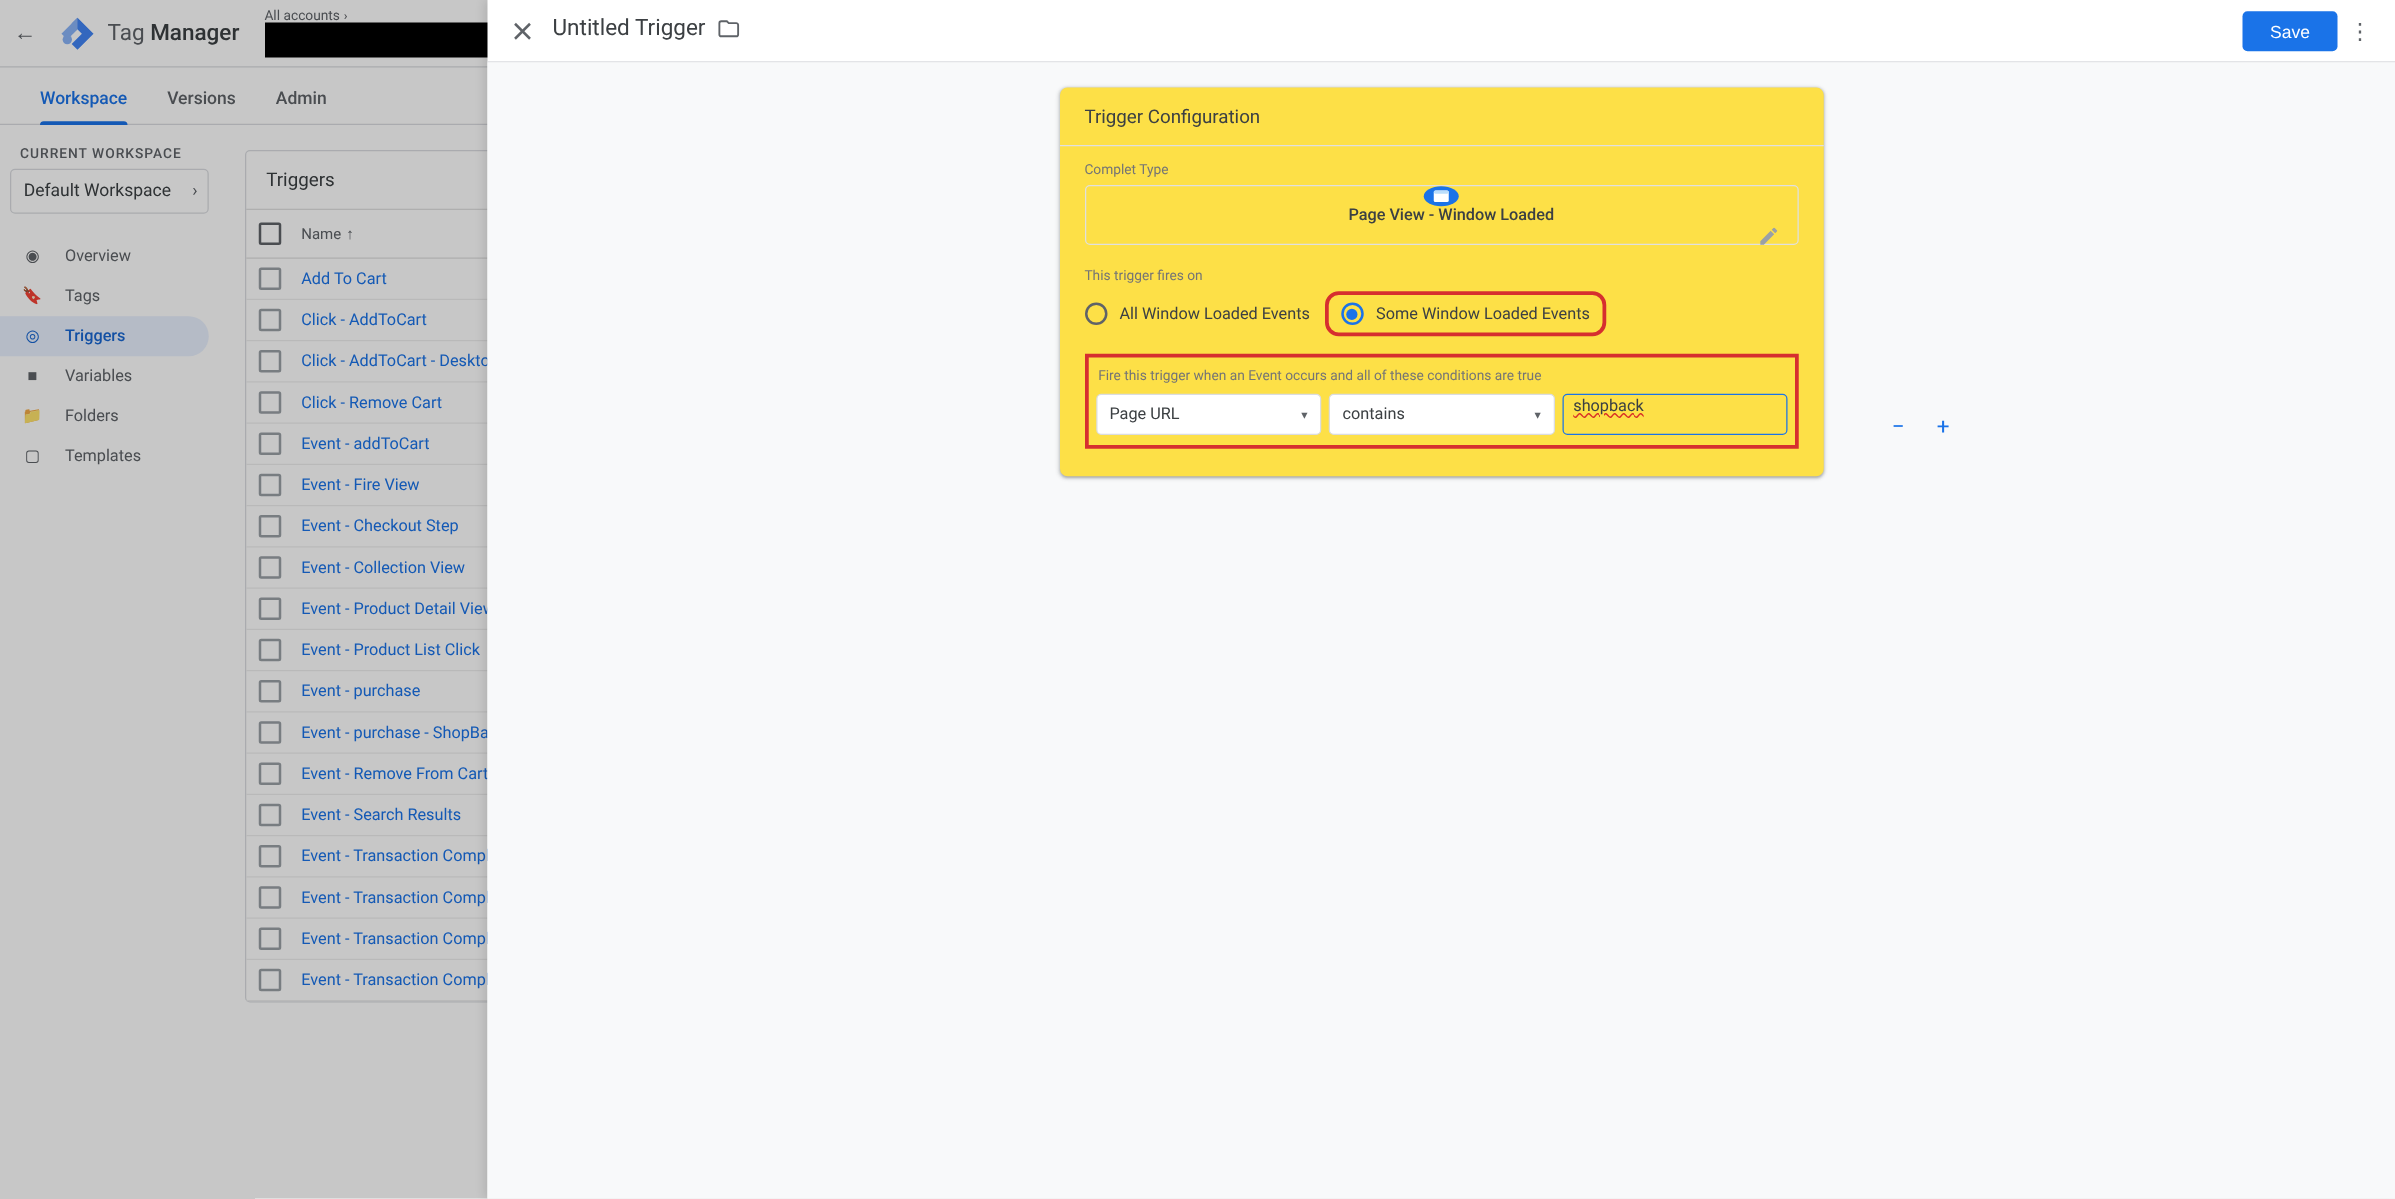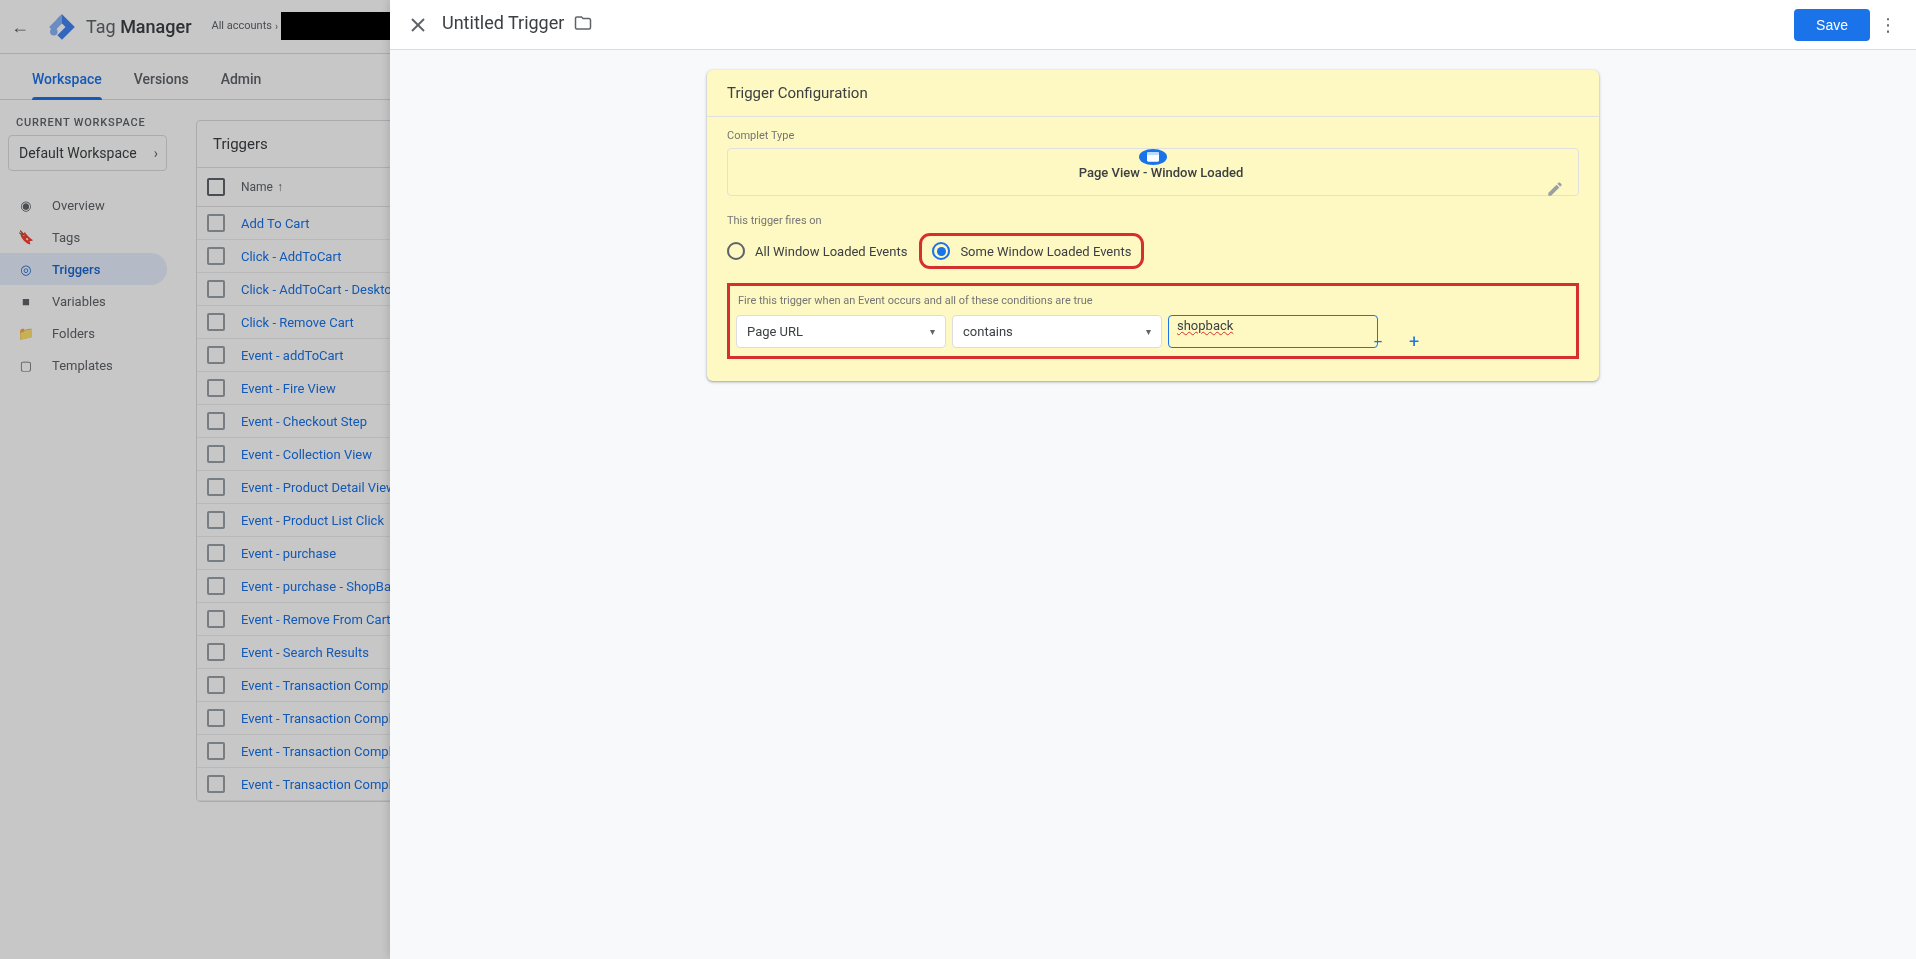--- a/index.html
+++ b/index.html
@@ -4,21 +4,21 @@
 <style>
   * { box-sizing: border-box; margin: 0; padding: 0; }
   body { font-family: Roboto, Arial, sans-serif; font-size: 13px; color: #202124; background: #fff; width:1916px; height:959px; overflow:hidden; position:relative;}
   .underlay { position:absolute; inset:0; }
   .top-header { height:54px; border-bottom:1px solid #dadce0; display:flex; align-items:center; padding:0 8px;}
   .back-arrow { width:24px; text-align:center; font-size:18px; color:#5f6368; cursor:pointer; margin-right:8px;}
   .gtm-logo { width:28px; height:28px; display:flex; align-items:center; justify-content:center; margin:0 8px;}
   .gtm-logo svg { width:28px; height:28px;}
   .brand-title { font-size:18px; color:#5f6368; font-weight:400; margin-left:2px;}
   .brand-title b { color:#3c4043; font-weight:500;}
-  .acct-block { margin-left:20px; display:flex; flex-direction:row; line-height:1.1;}
+  .acct-block { margin-left:20px; display:flex; flex-direction:column; line-height:1.1;}
   .acct-breadcrumb { font-size:11px; color:#5f6368; display:flex; align-items:center;}
   .acct-breadcrumb .chev { font-size:10px; margin:0 3px;}
   .acct-redact { width:180px; height:28px; background:#000; margin-top:-2px;}
 
   .nav-tabs { height:46px; border-bottom:1px solid #dadce0; display:flex; align-items:flex-end; padding:0 16px;}
   .nav-tab { padding:0 16px 12px 16px; font-size:14px; color:#5f6368; cursor:pointer; font-weight:500; position:relative;}
   .nav-tab.active { color:#1a73e8;}
   .nav-tab.active::after { content:""; position:absolute; left:16px; right:16px; bottom:-1px; height:3px; background:#1a73e8; border-radius:3px 3px 0 0;}
 
   .main-body { display:flex; height:calc(100% - 100px);}
@@ -47,21 +47,21 @@
   
   .slideover { position:absolute; top:0; bottom:0; left:390px; right:0; background:#fff; box-shadow:-2px 0 8px rgba(0,0,0,.12);}
   .so-header { height:50px; border-bottom:1px solid #dadce0; display:flex; align-items:center; padding:0 10px;}
   .so-close { width:36px; height:36px; display:flex; align-items:center; justify-content:center; color:#5f6368; font-size:18px; cursor:pointer; border-radius:50%;}
   .so-title { font-size:18px; color:#3c4043; margin-left:6px; padding-bottom:3px; border-bottom:1px dashed transparent;}
   .folder-icon { margin-left:10px; color:#5f6368; cursor:pointer;}
   .so-save { margin-left:auto; background:#1a73e8; color:#fff; font-size:14px; font-weight:500; border:none; border-radius:4px; padding:8px 22px; cursor:pointer;}
   .so-menu { width:36px; height:36px; display:flex; align-items:center; justify-content:center; color:#5f6368; cursor:pointer; font-size:18px;}
 
   .so-body { background:#f8f9fa; height:calc(100% - 50px); padding:20px; display:flex; justify-content:center; align-items:flex-start;}
-  .card { background:#fef9c3; border-radius:6px; box-shadow:0 1px 2px rgba(60,64,67,.3),0 1px 3px 1px rgba(60,64,67,.15); width:892px;}
+  .card { background:#fde047; border-radius:6px; box-shadow:0 1px 2px rgba(60,64,67,.3),0 1px 3px 1px rgba(60,64,67,.15); width:611px;}
   .card-title { padding:14px 20px; font-size:15px; color:#3c4043;}
   .card-hr { border-top:1px solid #e0e0e0;}
   .card-section { padding:12px 20px 22px 20px;}
   .sub-label { font-size:11px; color:#757575; margin-bottom:6px;}
   .type-box { border:1px solid #e0e0e0; border-radius:4px; height:48px; display:flex; align-items:center; padding:0 14px; margin-bottom:18px;flex-direction:column;}
   .type-icon { width:28px; height:28px; border-radius:50%; background:#1a73e8; display:flex; align-items:center; justify-content:center; color:#fff; font-size:14px;}
   .type-icon svg { width:16px; height:16px; fill:#fff;}
   .type-name { font-size:13px; font-weight:500; color:#3c4043; margin-left:16px;}
   .pencil { margin-left:auto; color:#9aa0a6; cursor:pointer;}
 

